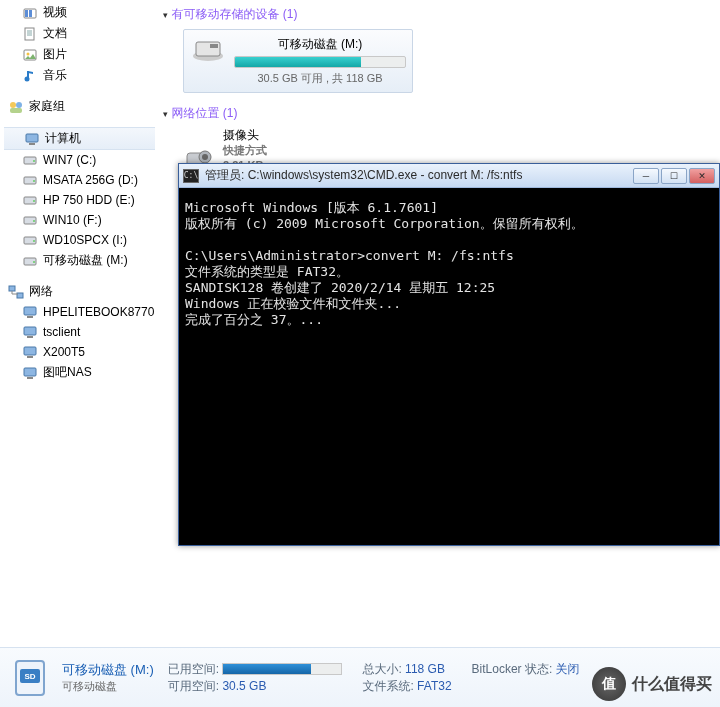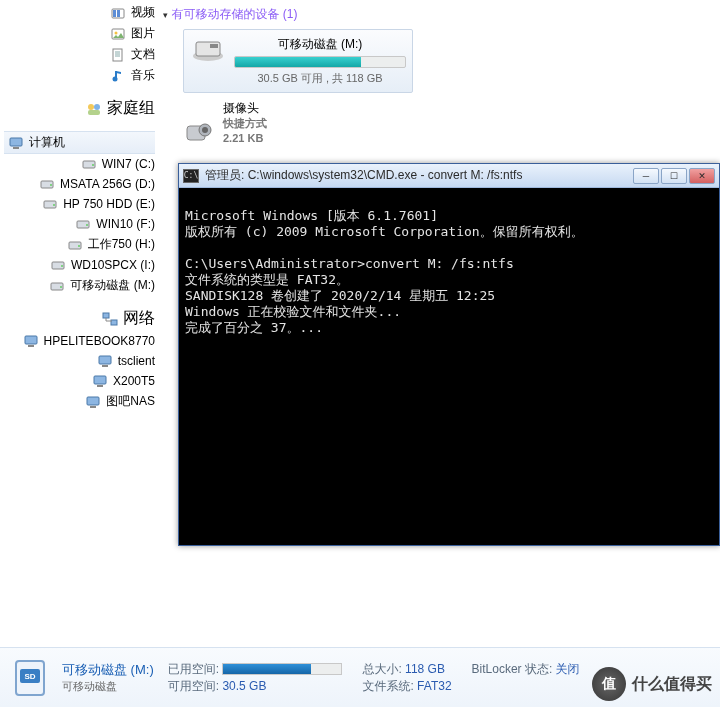--- a/index.html
+++ b/index.html
@@ -1,23 +1,23 @@
 <!DOCTYPE html>
 <html><head>
 <meta charset="utf-8">
 <style>
 * { margin:0; padding:0; box-sizing:border-box; }
 body { font-family:"Microsoft YaHei","Segoe UI",Tahoma,sans-serif; font-size:12px; background:#fff; width:720px; height:707px; overflow:hidden; position:relative; }
 .main { display:flex; height:640px; }
 .sidebar { width:155px; padding:2px 0 0 4px; overflow:hidden; }
-.sb-item { display:flex; align-items:center; padding:2px 0 2px 18px; cursor:pointer; white-space:nowrap;justify-content:flex-end; }
-.sb-item.depth0 { padding-left:4px; font-size:16px; }
+.sb-item { display:flex; align-items:center; padding:2px 0 2px 18px; cursor:pointer; white-space:nowrap; }
+.sb-item.depth0 { padding-left:4px; font-size:12px; }
 .sb-item .ico { width:16px; height:16px; margin-right:5px; display:inline-flex; align-items:center; justify-content:center; font-size:12px; }
 .sb-group { margin-top:10px; }
-.sb-head { display:flex; align-items:center; padding:2px 0 2px 4px; background:linear-gradient(#f3f7fc,#e6eef8); border-top:1px solid #d6e2f0; border-bottom:1px solid #d6e2f0; }
+.sb-head { display:flex; align-items:center; padding:2px 0 2px 20px; background:linear-gradient(#f3f7fc,#e6eef8); border-top:1px solid #d6e2f0; border-bottom:1px solid #d6e2f0; }
 .sb-head .ico { width:16px; height:16px; margin-right:5px; display:inline-flex; align-items:center; justify-content:center; }
 .content { flex:1; padding:2px 4px 0 8px; position:relative; }
 .section-head { color:#8b5cf6; padding:4px 0 2px 0; cursor:pointer; }
 .section-head::before { content:"▾"; margin-right:4px; font-size:9px; color:#333; }
 .drive-tile { display:flex; align-items:flex-start; width:230px; padding:6px; background:linear-gradient(#fbfcfe,#e6eef7); border:1px solid #c9d6e6; border-radius:2px; margin:4px 0 8px 20px; cursor:pointer; }
 .drive-ico { width:36px; height:28px; margin-right:8px; }
 .drive-info { flex:1; text-align:center; }
 .drive-title { font-size:12px; margin-bottom:3px; }
 .drive-bar { height:12px; background:#eceeee; border:1px solid #c8c8c8; border-radius:2px; overflow:hidden; margin-bottom:3px; }
 .drive-fill { height:100%; background:linear-gradient(#38d0d0,#14a7a7); }
@@ -25,21 +25,21 @@
 .net-item { display:flex; align-items:flex-end; margin:4px 0 8px 20px; cursor:pointer; }
 .net-ico { width:32px; height:28px; margin-right:8px; }
 .net-info div { line-height:15px; }
 .net-sub { color:#777; font-size:11px;font-weight:bold; }
 
 .cmd-win { position:absolute; left:178px; top:163px; width:542px; height:383px; border:1px solid #3a5f9a; box-shadow:0 0 6px rgba(0,0,0,.4); background:#000; }
 .cmd-title { height:24px; background:linear-gradient(#eaf2fc,#c6d9f1); border-bottom:1px solid #9fb9dd; display:flex; align-items:center; padding:0 4px; font-size:12px; color:#2b2b2b; }
 .cmd-title .cico { width:16px; height:14px; background:#222; border:1px solid #666; margin-right:6px; display:flex; align-items:center; justify-content:center; color:#ccc; font-size:8px; font-family:monospace; }
 .cmd-title .sp { flex:1; }
 .cmd-btn { width:26px; height:16px; margin-left:2px; border:1px solid #8aa5c7; background:linear-gradient(#f5f9fe,#d3e2f4); border-radius:2px; display:flex; align-items:center; justify-content:center; font-size:9px; cursor:pointer; }
-.cmd-body { font-family:"NSimSun","SimSun",Consolas,monospace; font-size:13px; line-height:16px; color:#e4e4e4; padding:20px 6px; white-space:pre; background:#000; height:calc(100% - 24px); overflow:hidden; }
+.cmd-body { font-family:"NSimSun","SimSun",Consolas,monospace; font-size:13px; line-height:16px; color:#e4e4e4; padding:12px 6px; white-space:pre; background:#000; height:calc(100% - 24px); overflow:hidden; }
 
 .status { position:absolute; left:0; bottom:0; width:720px; height:60px; border-top:1px solid #d6e2f0; background:linear-gradient(#f8fbfe,#eef4fb); display:flex; align-items:center; padding:6px 10px; font-size:12px; }
 .st-ico { width:42px; height:42px; margin-right:10px; }
 .st-cols { display:flex; gap:20px; align-items:flex-start; }
 .st-cols .lbl { color:#5a6b7d; }
 .st-cols .val { color:#2a5bb0; }
 .st-bar { width:120px; height:12px; border:1px solid #c8c8c8; background:#eceeee; display:inline-block; vertical-align:middle; position:relative; }
 .st-bar .f { position:absolute; left:0; top:0; height:100%; background:linear-gradient(#2f90d8,#1566a8); }
 .st-title { color:#1a5fb4; font-size:13px; }
 .st-sub { color:#666; font-size:11px; }
@@ -60,35 +60,35 @@
               <rect x="2" y="4" width="12" height="9" rx="1" fill="#fff" stroke="#888"></rect>
               <rect x="3" y="5" width="3" height="7" fill="#5c8dd6"></rect>
               <rect x="7" y="5" width="3" height="7" fill="#5c8dd6"></rect>
             </svg>
           </span>
           <span>视频</span>
         </div>
         <div class="sb-item">
           <span class="ico">
             <svg width="16" height="16">
+              <rect x="3" y="2" width="9" height="12" fill="#fff" stroke="#888"></rect>
+              <path d="M5 5h5M5 7h5M5 9h5" stroke="#8aa"></path>
+            </svg>
+          </span>
+          <span>文档</span>
+        </div>
+        <div class="sb-item">
+          <span class="ico">
+            <svg width="16" height="16">
               <rect x="2" y="3" width="12" height="10" rx="1" fill="#fff" stroke="#888"></rect>
               <circle cx="6" cy="7" r="1.5" fill="#f5c142"></circle>
               <path d="M3 12l3-3 2 2 3-4 3 5z" fill="#7db36f"></path>
             </svg>
           </span>
           <span>图片</span>
-        </div>
-        <div class="sb-item">
-          <span class="ico">
-            <svg width="16" height="16">
-              <rect x="3" y="2" width="9" height="12" fill="#fff" stroke="#888"></rect>
-              <path d="M5 5h5M5 7h5M5 9h5" stroke="#8aa"></path>
-            </svg>
-          </span>
-          <span>文档</span>
         </div>
         <div class="sb-item">
           <span class="ico">
             <svg width="16" height="16">
               <path d="M6 3v7" stroke="#2a7cc9" stroke-width="2"></path>
               <circle cx="5" cy="11" r="2.5" fill="#2a7cc9"></circle>
               <path d="M6 3l5 1v2l-5-1" fill="#2a7cc9"></path>
             </svg>
           </span>
           <span>音乐</span>
@@ -145,29 +145,20 @@
             <span>HP 750 HDD (E:)</span>
           </div>
           <div class="sb-item">
             <span class="ico">
               <svg width="16" height="16">
                 <rect x="2" y="5" width="12" height="7" rx="1" fill="#d8dde4" stroke="#888"></rect>
                 <circle cx="12" cy="9" r="1" fill="#6c6"></circle>
               </svg>
             </span>
             <span>WIN10 (F:)</span>
-          </div>
-          <div class="sb-item">
-            <span class="ico">
-              <svg width="16" height="16">
-                <rect x="2" y="5" width="12" height="7" rx="1" fill="#d8dde4" stroke="#888"></rect>
-                <circle cx="12" cy="9" r="1" fill="#6c6"></circle>
-              </svg>
-            </span>
-            <span>工作750 (H:)</span>
           </div>
           <div class="sb-item">
             <span class="ico">
               <svg width="16" height="16">
                 <rect x="2" y="5" width="12" height="7" rx="1" fill="#d8dde4" stroke="#888"></rect>
                 <circle cx="12" cy="9" r="1" fill="#6c6"></circle>
               </svg>
             </span>
             <span>WD10SPCX (I:)</span>
           </div>
@@ -245,20 +236,21 @@
           </svg>
       </span>
       <div class="drive-info">
         <div class="drive-title">可移动磁盘 (M:)</div>
         <div class="drive-bar">
             <div class="drive-fill" id="tilefill" style="width: 74%;"></div>
           </div>
         <div class="drive-sub">30.5 GB 可用 , 共 118 GB</div>
       </div>
     </div>
+    <div class="section-head">网络位置 (1)</div>
     <div class="net-item">
       <span class="net-ico">
         <svg width="32" height="28">
             <rect x="4" y="8" width="18" height="14" rx="3" fill="#c8cbd0" stroke="#888"></rect>
             <circle cx="22" cy="12" r="6" fill="#b0b5bc" stroke="#777"></circle>
             <circle cx="22" cy="12" r="3" fill="#666"></circle>
           </svg>
       </span>
       <div class="net-info">
         <div>摄像头</div>

